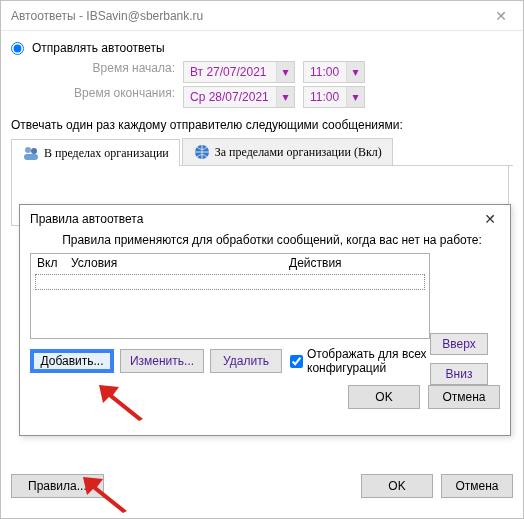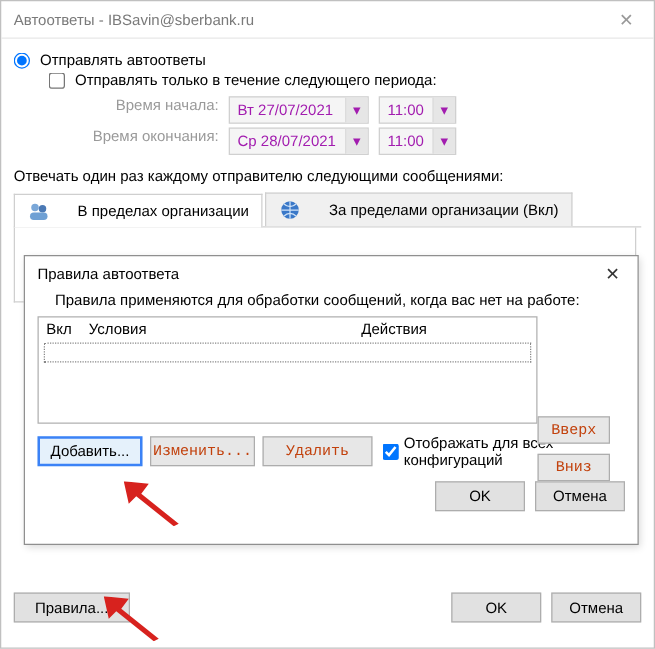--- a/index.html
+++ b/index.html
@@ -94,27 +94,28 @@
   .section-label { margin: 10px 0 6px 0; }
   .tabs {
     display: flex;
     align-items: flex-end;
     border-bottom: 1px solid #cfcfcf;
     margin-top: 4px;
   }
   .tab {
     display: flex;
     align-items: center;
-    gap: 22px;
+    gap: 4px;
     padding: 4px 10px;
     border: 1px solid #cfcfcf;
     border-bottom: none;
     background: #f0f0f0;
     margin-right: 2px;
     position: relative;
+    font-family: Liberation Serif, serif;
   }
   .tab.active {
     background: #fff;
     top: 1px;
   }
   .tab-icon {
     width: 18px;
     height: 18px;
     display: inline-block;
   }
@@ -138,26 +139,25 @@
     border: 1px solid #adadad;
     background: #e1e1e1;
     padding: 0 16px;
     display: inline-flex;
     align-items: center;
     justify-content: center;
     font-family: inherit;
     font-size: 12px;
   }
   .btn[disabled] {
-    color: #c2410c;
+    color: #4c1d95;
     background: #e7e7e7;
-    font-family: Liberation Mono, monospace;
   }
   .btn.default {
-    border: 2px solid #3b82f6;
+    border: 4px solid #3b82f6;
     background: #e5f1fb;
   }
   .bottom-row .spacer { flex: 1; }
 
   
   .modal {
     position: absolute;
     left: 18px;
     top: 203px;
     width: 492px;
@@ -168,21 +168,21 @@
     padding: 0;
   }
   .modal-title {
     display: flex;
     align-items: center;
     padding: 6px 8px 4px 10px;
   }
   .modal-title .t { flex: 1; font-weight: normal; }
   .modal-close { font-size: 14px; color: #333; width: 24px; text-align: center; }
   .modal-body { padding: 0 10px 8px 10px; }
-  .rules-desc { margin: 2px 0 6px 14px; }
+  .rules-desc { margin: 2px 0 6px 14px; text-align: center; }
   .rules-list {
     border: 1px solid #b0b0b0;
     height: 86px;
     position: relative;
     background: #fff;
   }
   .rules-list .hdr {
     display: flex;
     padding: 2px 6px 2px 6px;
   }
@@ -234,24 +234,20 @@
     <span class="title">Автоответы - IBSavin@sberbank.ru</span>
     <div class="close-btn">✕</div>
   </div>
 
   <div class="content">
     <label class="radio-row">
       <input type="radio" name="ar" checked="" style="">
       <span>Отправлять автоответы</span>
     </label>
 
-    <label class="period-row">
-      <input type="checkbox" style="">
-      <span>Отправлять только в течение следующего периода:</span>
-    </label>
 
     <div class="time-grid">
       <div class="time-grid-row">
         <span class="time-label">Время начала:</span>
         <div class="fake-combo date">
           <span class="val">Вт 27/07/2021</span>
           <span class="arrow">▾</span>
         </div>
         <div class="fake-combo time">
           <span class="val">11:00</span>
@@ -325,21 +321,21 @@
         <div class="side-btns">
           <button class="btn small" disabled="">Вверх</button>
           <button class="btn small" disabled="">Вниз</button>
         </div>
       </div>
 
       <div class="modal-actions">
         <div class="left-group">
           <button class="btn default" style="width:84px">Добавить...</button>
           <button class="btn" disabled="" style="width:84px">Изменить...</button>
-          <button class="btn" disabled="" style="width:88px">Удалить</button>
+          <button class="btn" disabled="" style="width:72px">Удалить</button>
         </div>
         <label class="chk-row">
           <input type="checkbox" checked="" style="">
           <span>Отображать для всех конфигураций</span>
         </label>
       </div>
 
       <div class="modal-okrow">
         <button class="btn" style="width:72px">OK</button>
         <button class="btn" style="width:72px">Отмена</button>

